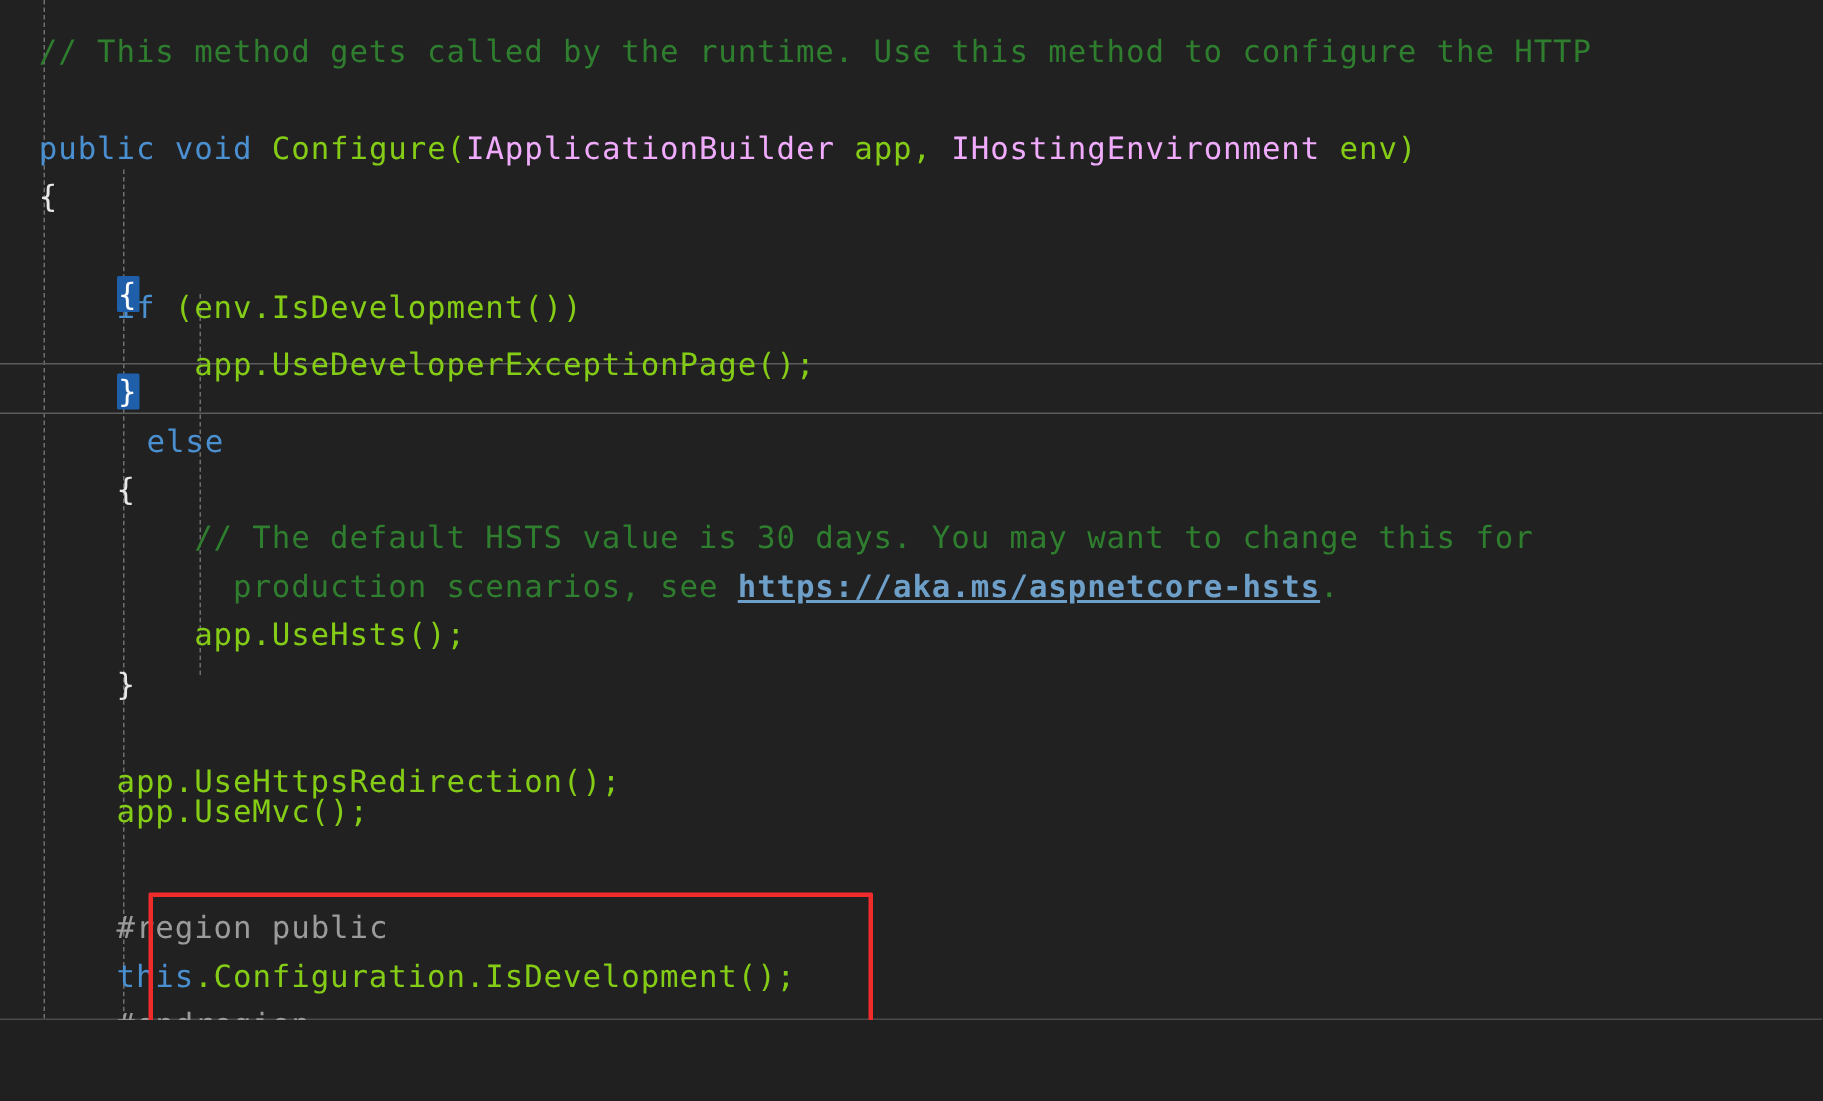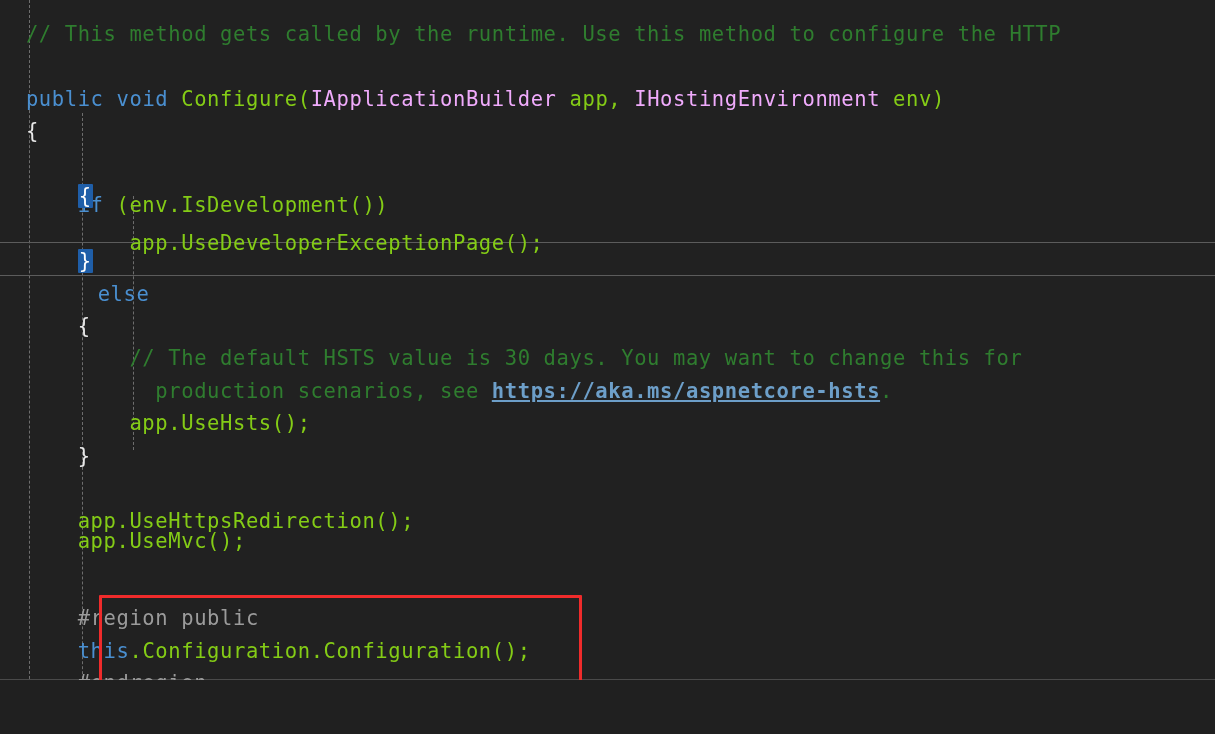--- a/index.html
+++ b/index.html
@@ -121,21 +121,21 @@
       <div class="line" style="top: 310px;"><span class="tok-brace">      {</span></div>
       <div class="line" style="top: 342px; text-align: center;"><span class="tok-plain">          </span><span class="tok-comment">// The default HSTS value is 30 days. You may want to change this for</span></div>
       <div class="line" style="top: 375px;"><span class="tok-plain">            </span><span class="tok-comment">production scenarios, see </span><span class="tok-link">https://aka.ms/aspnetcore-hsts</span><span class="tok-comment">.</span></div>
       <div class="line" style="top: 407px;"><span class="tok-plain">          app.UseHsts();</span></div>
       <div class="line" style="top: 440px;"><span class="tok-brace">      }</span></div>
       <div class="line" style="top: 472px;"><span class="tok-plain"></span></div>
       <div class="line" style="top: 505px;"><span class="tok-plain">      app.UseHttpsRedirection();</span></div>
       <div class="line" style="top: 525px;"><span class="tok-plain">      app.UseMvc();</span></div>
       <div class="line" style="top: 570px;"><span class="tok-plain"></span></div>
       <div class="line" style="top: 602px;"><span class="tok-plain">      </span><span class="tok-pre">#region</span><span class="tok-plain"> </span><span class="tok-pre">public</span></div>
-      <div class="line" style="top: 635px;"><span class="tok-plain">      </span><span class="tok-keyword">this</span><span class="tok-plain">.Configuration.Configuration();</span></div>
+      <div class="line" style="top: 635px;"><span class="tok-plain">      </span><span class="tok-keyword">this</span><span class="tok-plain">.Configuration.IsDevelopment();</span></div>
       <div class="line" style="top: 667px;"><span class="tok-plain">      </span><span class="tok-pre">#endregion</span></div>
       <div class="line" style="top: 700px;"><span class="tok-brace">  }</span></div>
     </div>
 
   <div id="annotation-box" style="left: 99px; top: 595px; width: 483px; height: 113px; border-color: rgb(239, 43, 43);"></div>
 
   <div id="bottom-rule"></div>
 
 </div>
 

